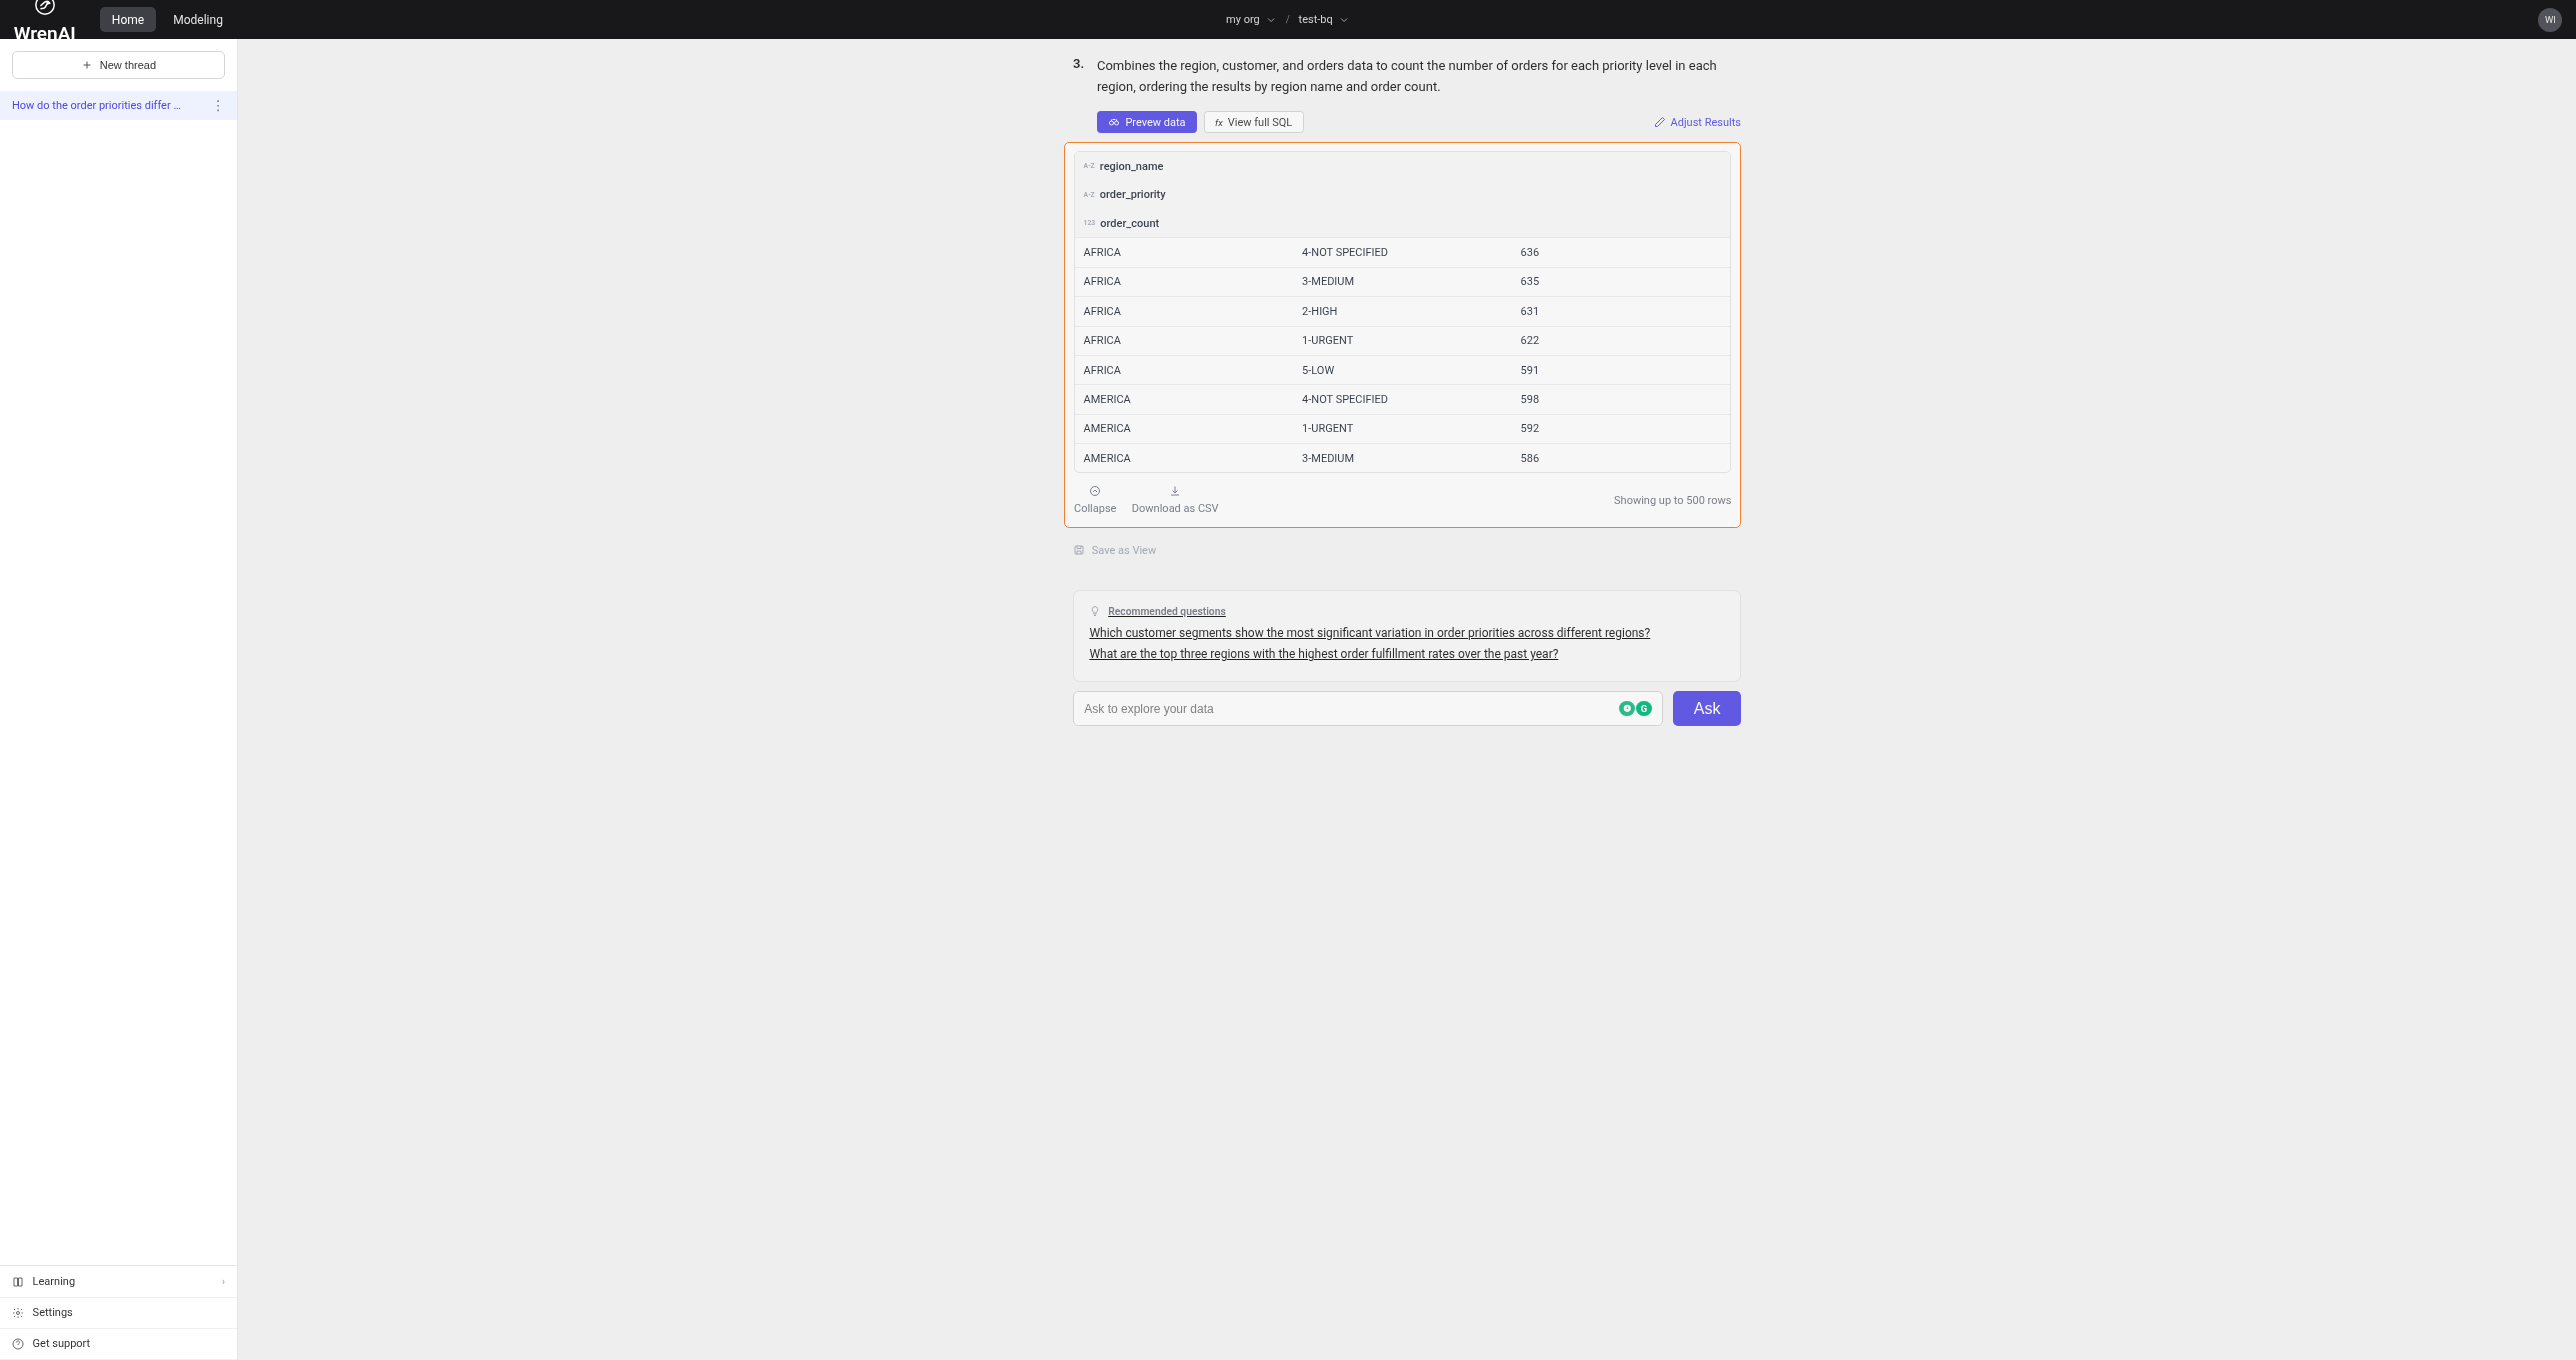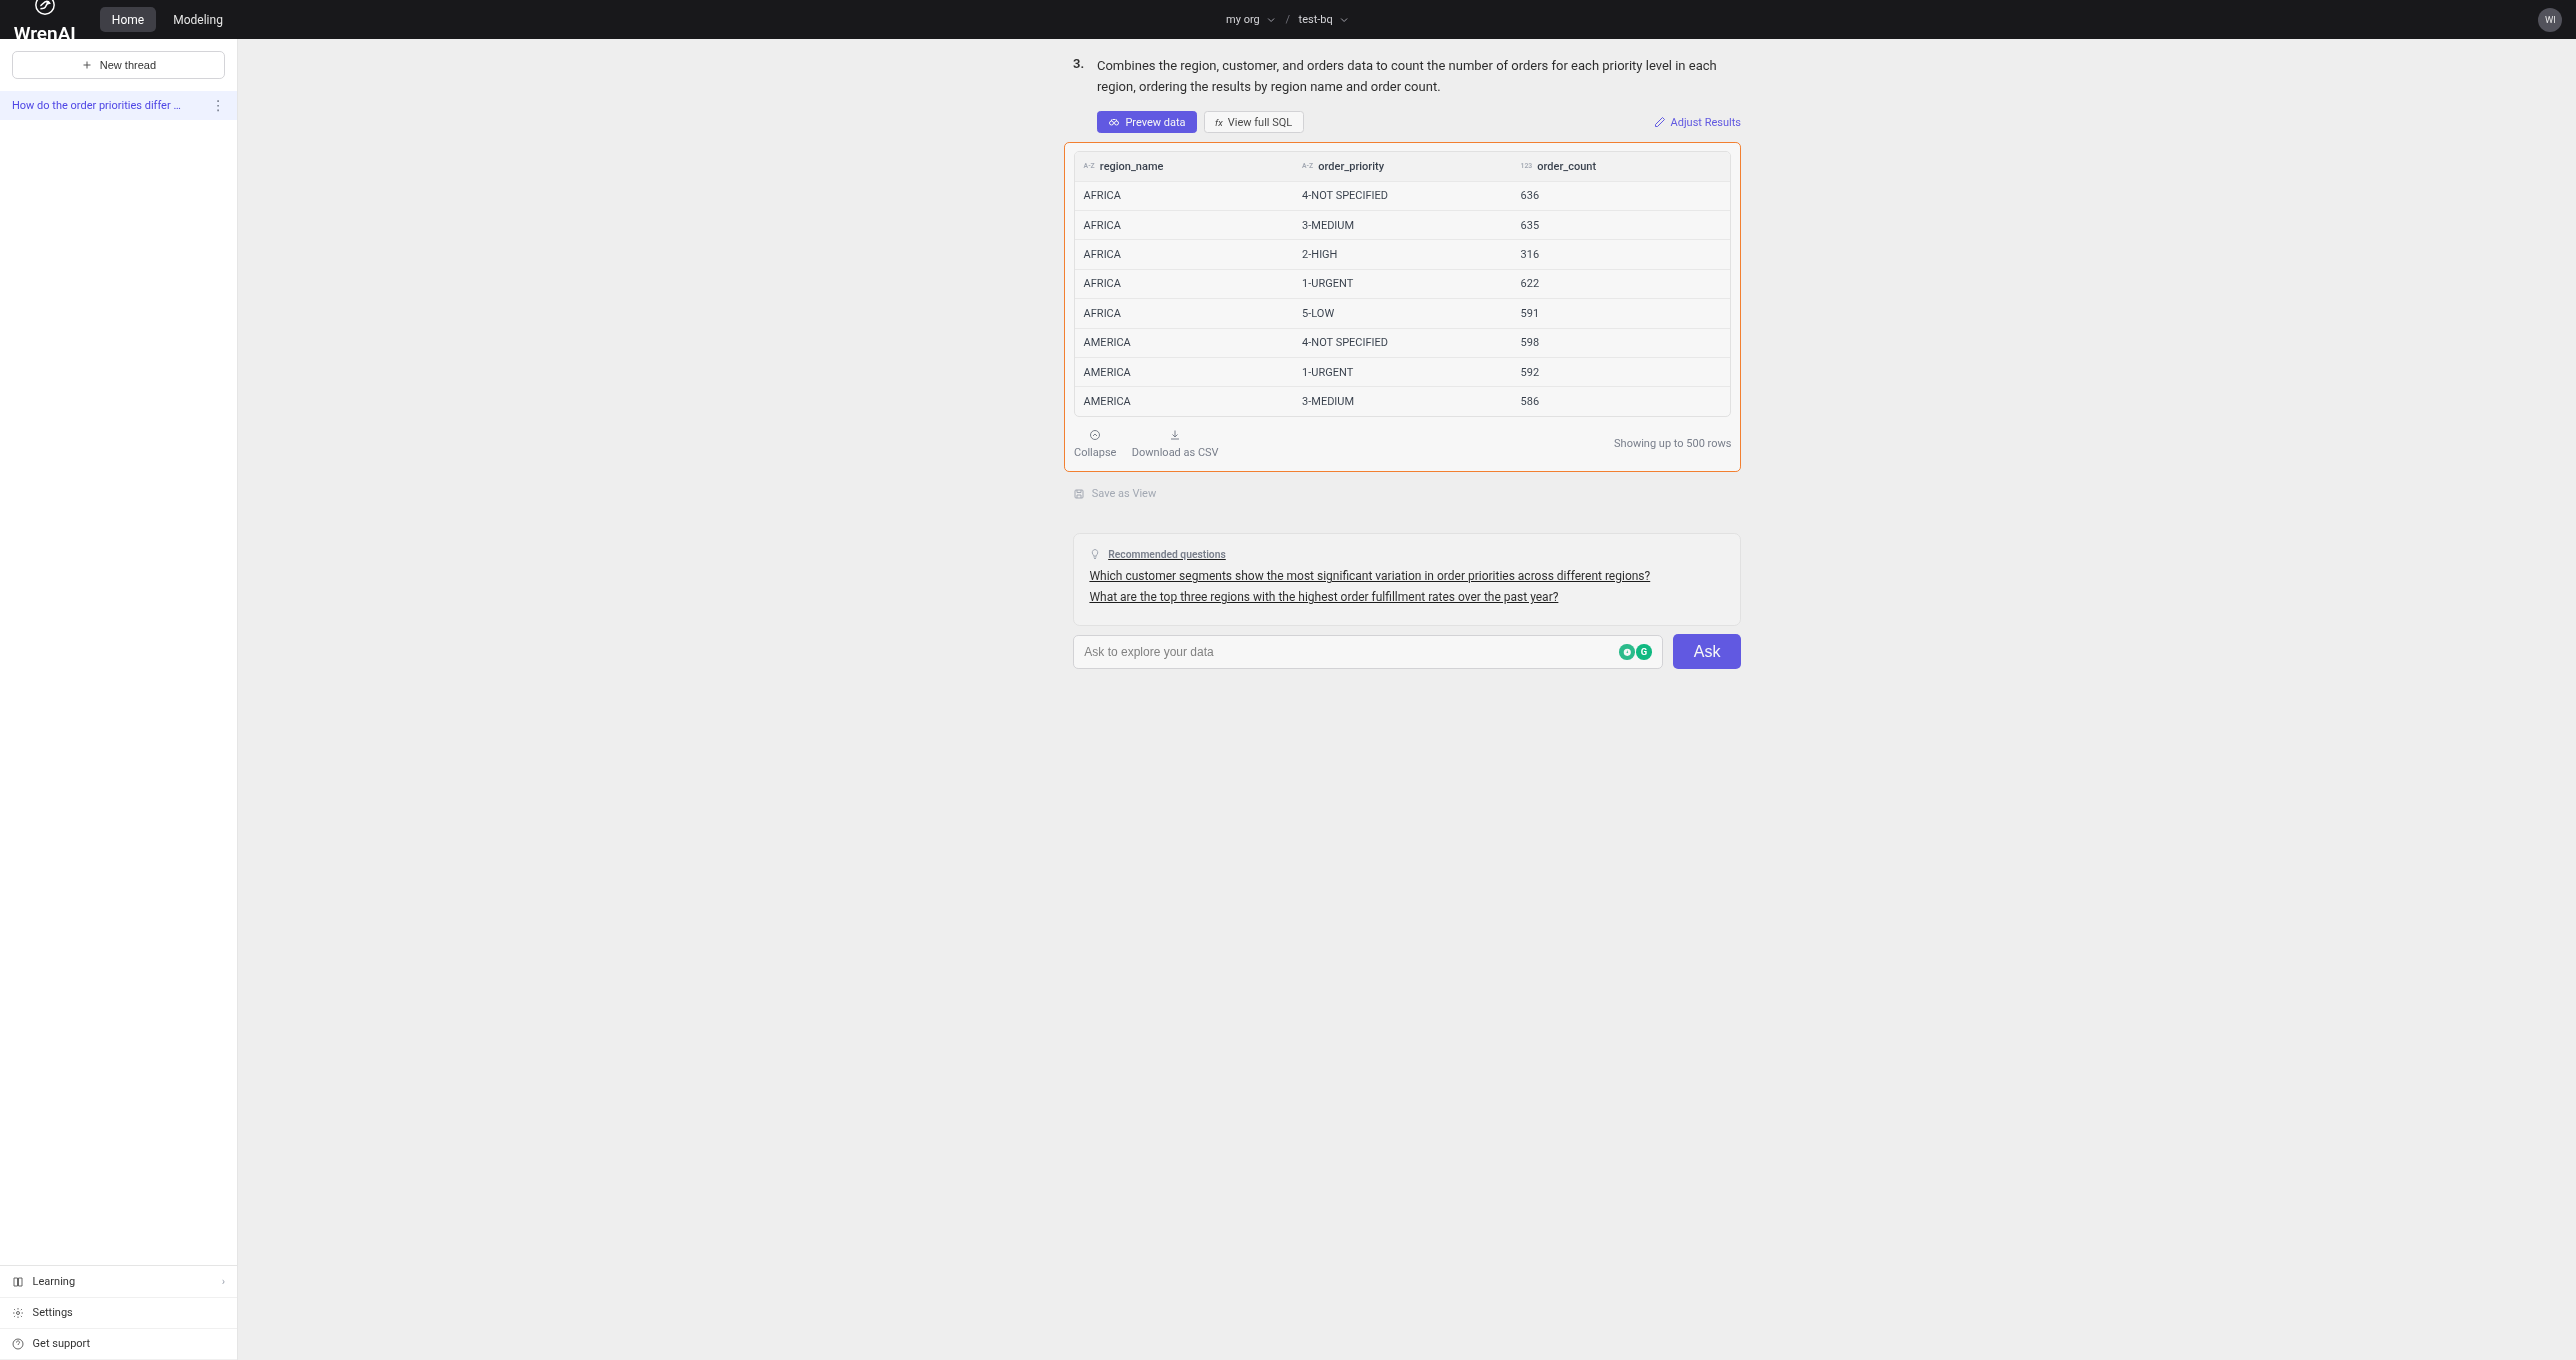--- a/index.html
+++ b/index.html
@@ -42,21 +42,21 @@
 .btn { border-radius: 3.4px; padding: 3.4px 10.3px; font-size: 11px; display: inline-flex; align-items: center; gap: 5.1px; cursor: pointer; }
 .btn-primary { background: #4f46e5; color: #fff; border: 0.9px solid #4f46e5; }
 .btn-outline { background: #fff; border: 0.9px solid #d4d4d8; color: #333; }
 .adjust { margin-left: auto; color: #4f46e5; font-size: 11px; display: flex; align-items: center; gap: 5.1px; cursor: pointer; }
 
 .datacard { margin-top: 8.6px; margin-left: -8.6px; border: 1.7px solid #f97316; border-radius: 5.1px; padding: 8.6px 8.6px 12px 8.6px; background: #fff; }
 .table { width: 100%; border: 0.9px solid #e5e5e5; border-radius: 5.1px; overflow: hidden; }
 .table-scroll { max-height: 257px; overflow-y: auto; }
 .trow { display: flex; border-bottom: 0.9px solid #eee; }
 .trow:last-child { border-bottom: none; }
-.trow.header { background: #fafafa; font-weight: 500; }
+.trow.header { background: #fafafa; font-weight: 500; flex-direction: column; }
 .tcell { flex: 1; padding: 7.7px 8.6px; font-size: 11px; color: #1f2937; display: flex; align-items: center; gap: 5.1px; }
 .coltype { font-size: 6.8px; color: #9ca3af; font-weight: 600; }
 .table-footer { display: flex; align-items: center; gap: 15.4px; margin-top: 12px; font-size: 11px; color: #6b7280; }
 .tf-btn { display: flex; align-items: center; gap: 5.1px; cursor: pointer; flex-direction: column; }
 .tf-info { margin-left: auto; }
 
 .save-view { margin-top: 15.4px; margin-left: 0; color: #9ca3af; font-size: 11px; display: flex; align-items: center; gap: 6.8px; cursor: pointer; }
 
 .recommended { margin-top: 33px; border: 0.9px solid #e5e5e5; border-radius: 6.8px; padding: 13.7px 15.4px; background: #fafafa; text-decoration: underline; }
 .rec-title { display: flex; align-items: center; gap: 6.8px; color: #6b7280; font-size: 10.3px; font-weight: 600; margin-bottom: 8.6px; }
@@ -203,21 +203,21 @@
                 <div class="tcell">636</div>
               </div>
               <div class="trow">
                 <div class="tcell">AFRICA</div>
                 <div class="tcell">3-MEDIUM</div>
                 <div class="tcell">635</div>
               </div>
               <div class="trow">
                 <div class="tcell">AFRICA</div>
                 <div class="tcell">2-HIGH</div>
-                <div class="tcell">316</div>
+                <div class="tcell">631</div>
               </div>
               <div class="trow">
                 <div class="tcell">AFRICA</div>
                 <div class="tcell">1-URGENT</div>
                 <div class="tcell">622</div>
               </div>
               <div class="trow">
                 <div class="tcell">AFRICA</div>
                 <div class="tcell">5-LOW</div>
                 <div class="tcell">591</div>

